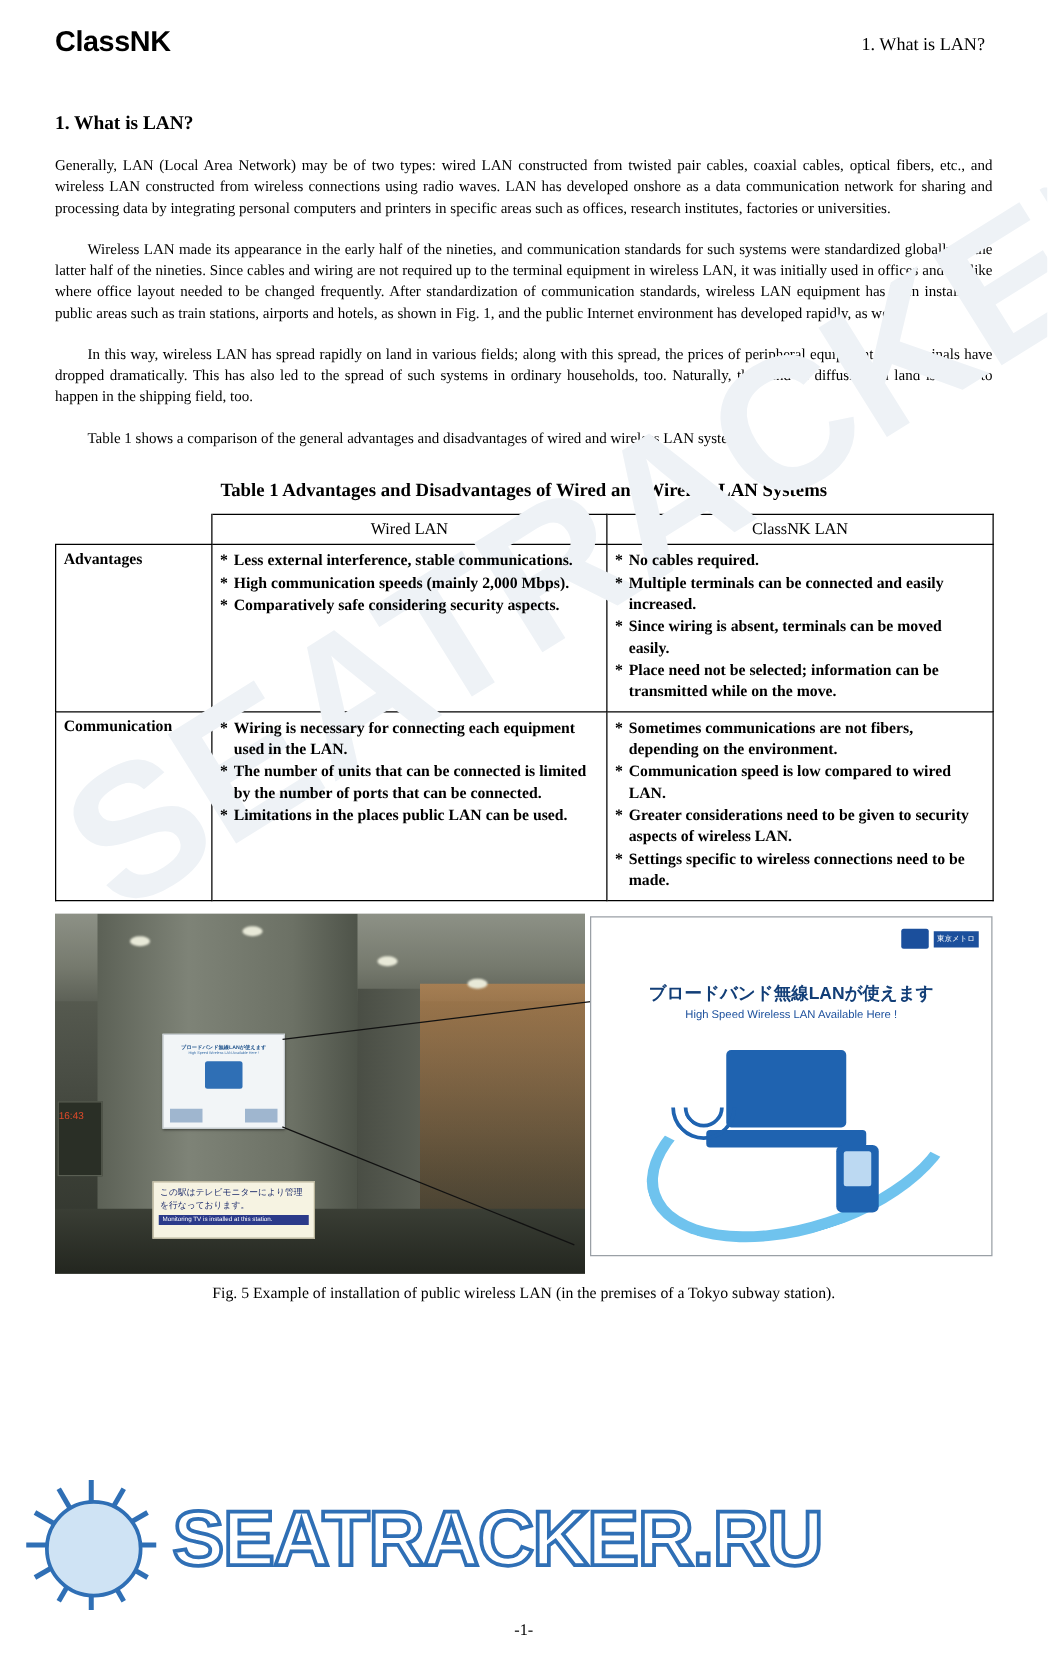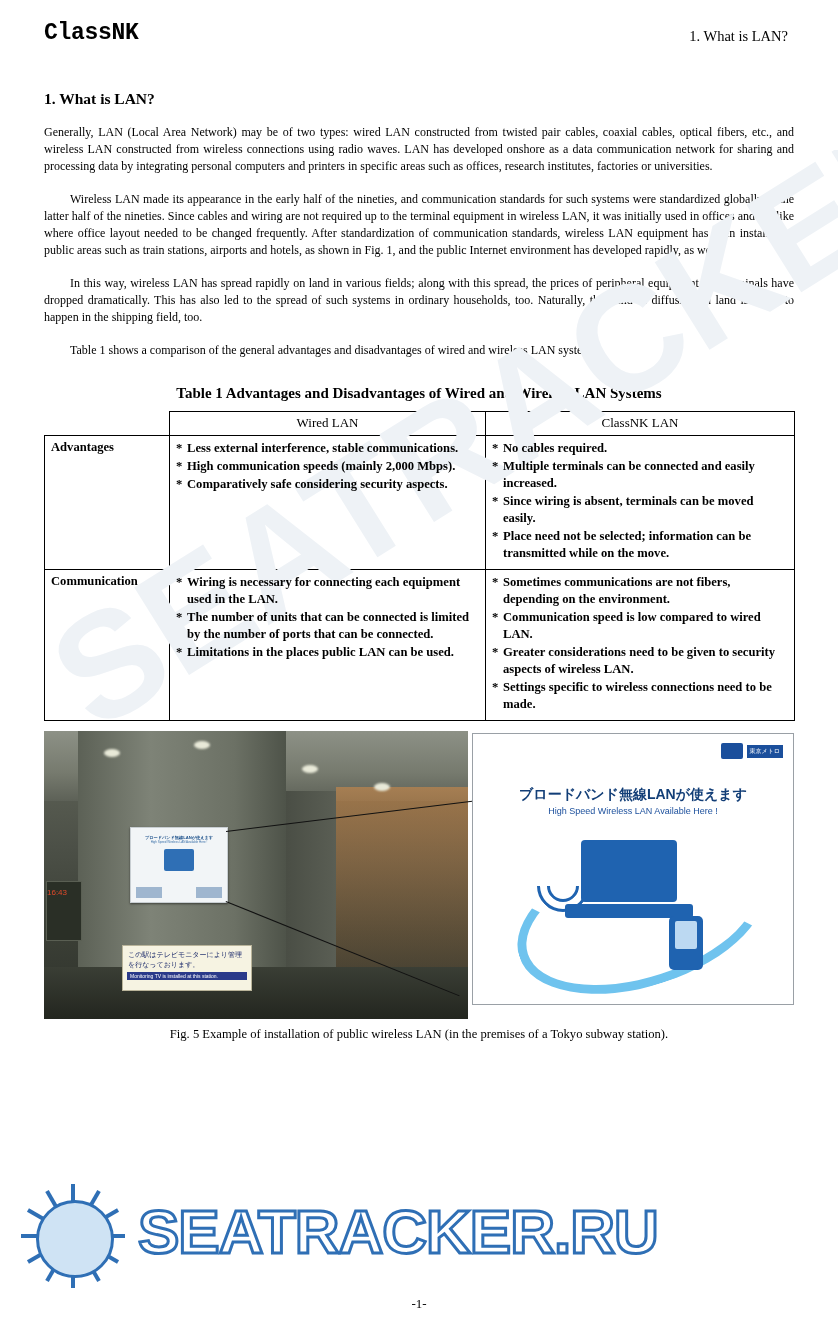--- a/index.html
+++ b/index.html
@@ -25,21 +25,21 @@
   }
 
   
   .header {
     display: flex;
     align-items: flex-start;
     justify-content: space-between;
     height: 40px;
   }
   .logo {
-    font-family: Liberation Mono, monospace;
+    font-family: Liberation Sans, sans-serif;
     font-weight: bold;
     font-size: 23px;
     letter-spacing: -0.3px;
     color: #000;
     line-height: 1;
     padding-top: 4px;
   }
   .header-right {
     font-family: "Liberation Serif", serif;
     font-size: 14.5px;

